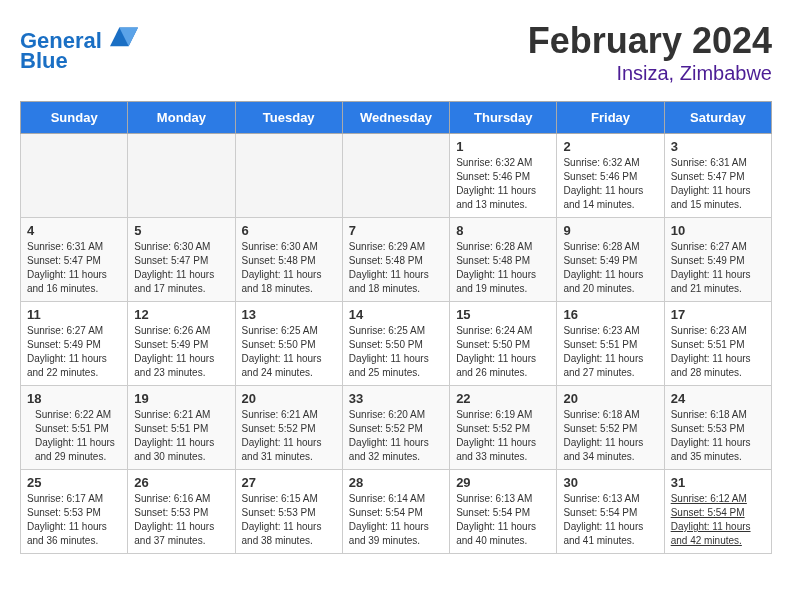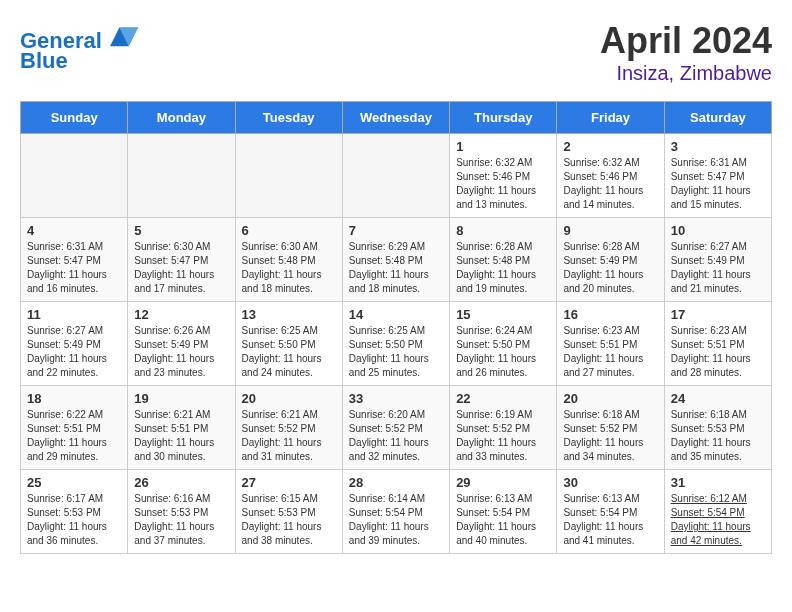--- a/index.html
+++ b/index.html
@@ -97,21 +97,21 @@
         <span>General</span>
         <svg class="logo-icon" viewBox="0 0 30 30" xmlns="http://www.w3.org/2000/svg">
           <polygon points="0,28 20,28 30,8 10,8" fill="#1a6fc4"></polygon>
           <polygon points="10,8 20,28 30,8" fill="#5ba3e8"></polygon>
         </svg>
       </div>
       <div class="logo-text" style="color:#1a6fc4; margin-top:-4px;">Blue</div>
     </div>
   </div>
   <div class="title-block">
-    <div class="month-year">April 2024</div>
+    <div class="month-year">February 2024</div>
     <div class="location">Insiza, Zimbabwe</div>
   </div>
 </div>
 
 <table>
   <thead>
     <tr>
     <th>Sunday</th>
         <th>Monday</th>
         <th>Tuesday</th>
@@ -230,21 +230,21 @@
         <td>
           <span class="day-num">17</span>
           <div class="day-info" style="white-space: pre-line;">Sunrise: 6:23 AM
 Sunset: 5:51 PM
 Daylight: 11 hours and 28 minutes.</div>
         </td>
       </tr>
       <tr>
         <td>
           <span class="day-num">18</span>
-          <div class="day-info" style="white-space: pre-line;">Sunrise: 6:22 AM
+          <div class="day-info" style="white-space: pre-line; margin-left: 8px;">Sunrise: 6:22 AM
 Sunset: 5:51 PM
 Daylight: 11 hours and 29 minutes.</div>
         </td>
         <td>
           <span class="day-num">19</span>
           <div class="day-info" style="white-space: pre-line;">Sunrise: 6:21 AM
 Sunset: 5:51 PM
 Daylight: 11 hours and 30 minutes.</div>
         </td>
         <td>

